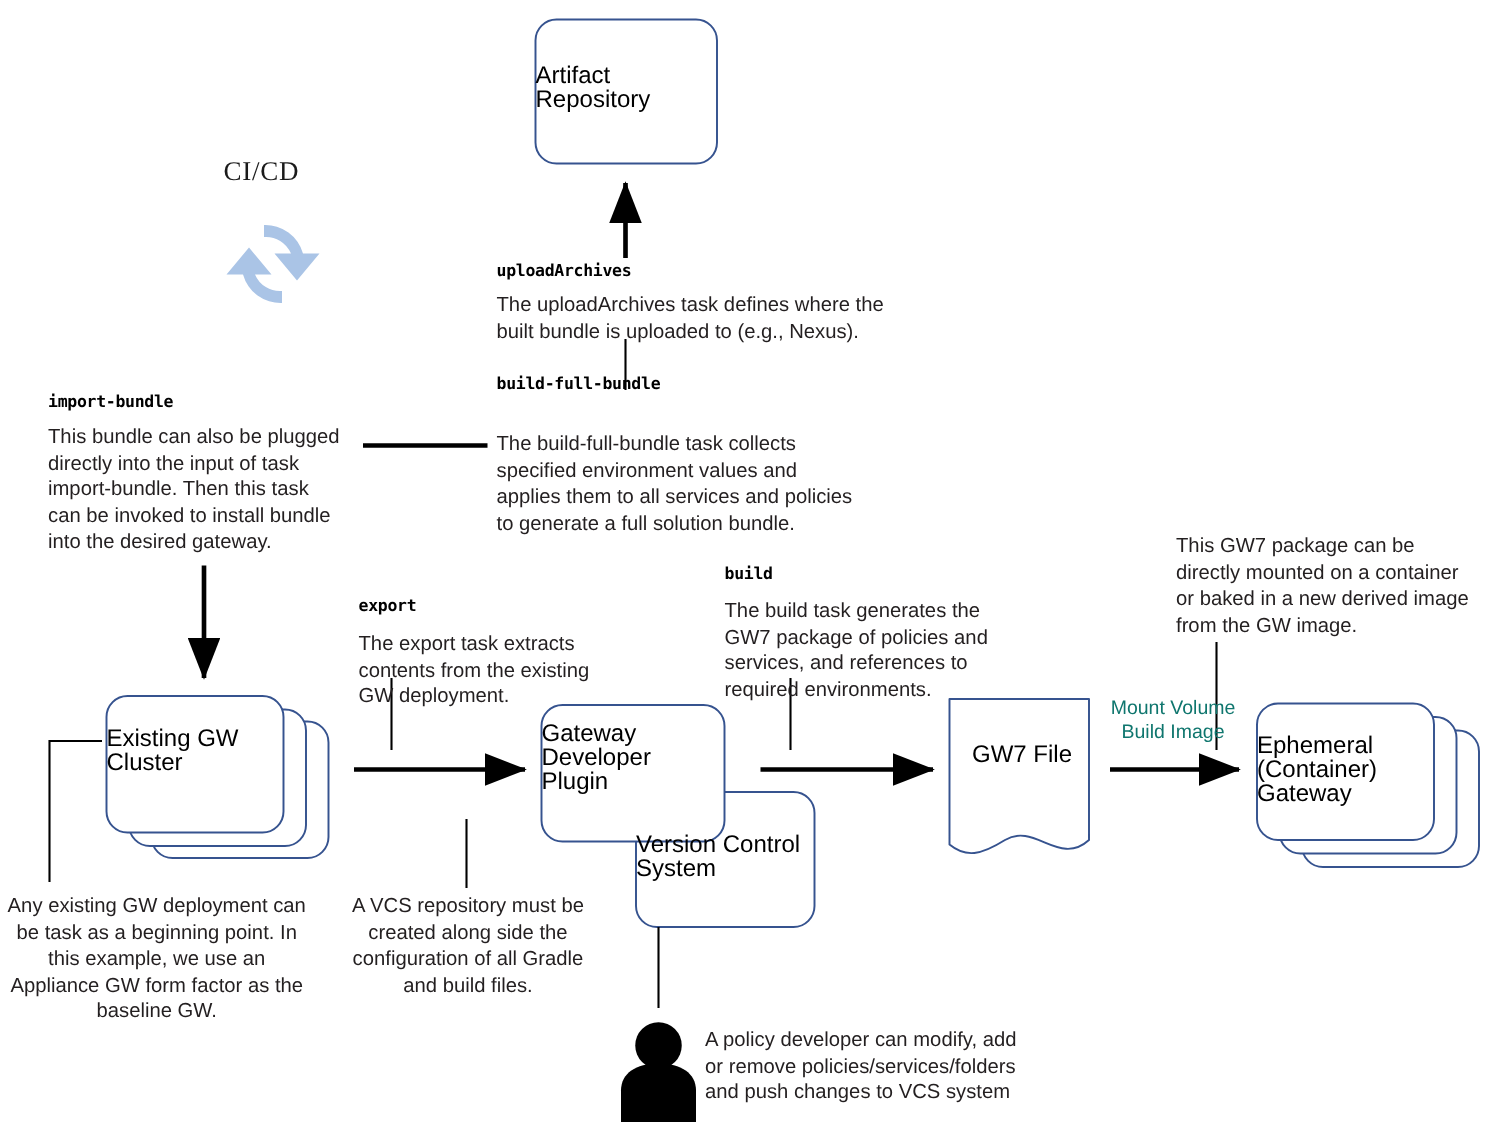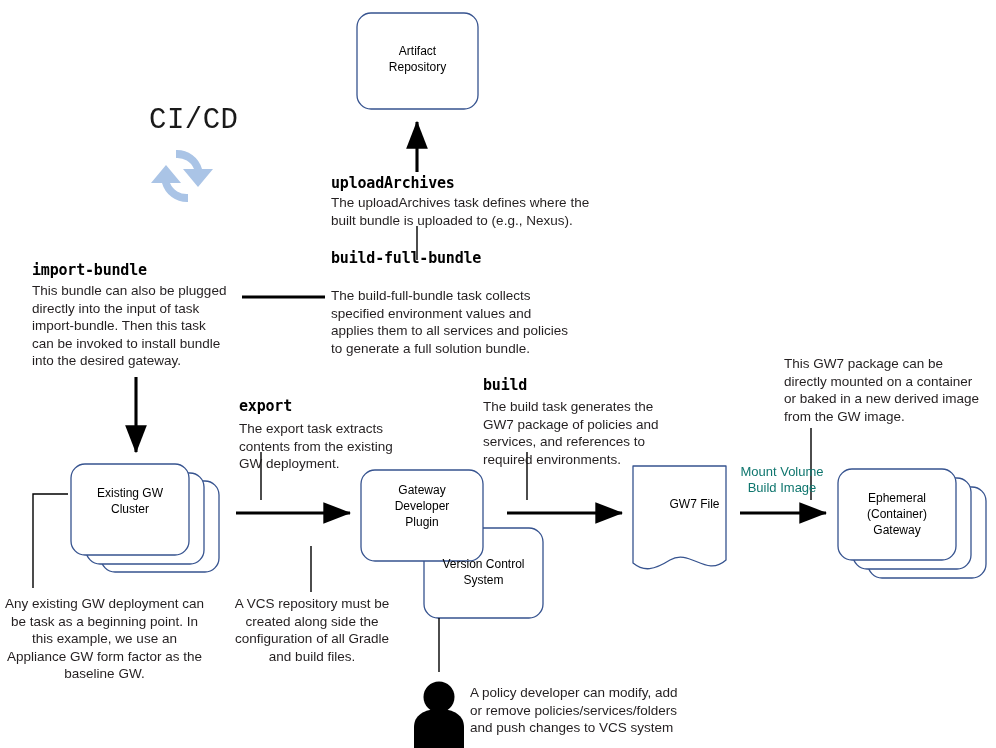--- a/index.html
+++ b/index.html
@@ -18,50 +18,50 @@
   }
   #svg-layer {
     position: absolute;
     left: 0;
     top: 0;
     width: 996px;
     height: 748px;
   }
   .node-label {
     position: absolute;
-    text-align: center;
+    text-align: left;
     color: #000000;
     font-family: "Liberation Sans", sans-serif;
-    font-size: 12px;
+    font-size: 16px;
     line-height: 16px;
     white-space: pre-line;
     pointer-events: none;
   }
   .callout {
     position: absolute;
     color: #231f20;
     font-family: "Liberation Sans", sans-serif;
     font-size: 13.5px;
     line-height: 17.5px;
     white-space: pre-line;
   }
   .callout-title {
     position: absolute;
     color: #000000;
     font-family: "DejaVu Sans Mono", "Liberation Mono", monospace;
     font-weight: bold;
-    font-size: 15px;
+    font-size: 11px;
     letter-spacing: -0.2px;
     white-space: nowrap;
   }
   .centered { text-align: center; }
   .cicd-label {
     position: absolute;
-    font-family: Liberation Mono, monospace;
-    font-size: 29px;
+    font-family: Liberation Serif, serif;
+    font-size: 18px;
     color: #1a1a1a;
     letter-spacing: 0.5px;
   }
   .edge-label {
     position: absolute;
     text-align: center;
     font-family: "Liberation Sans", sans-serif;
     font-size: 13px;
     line-height: 16px;
     color: #0f766e;

